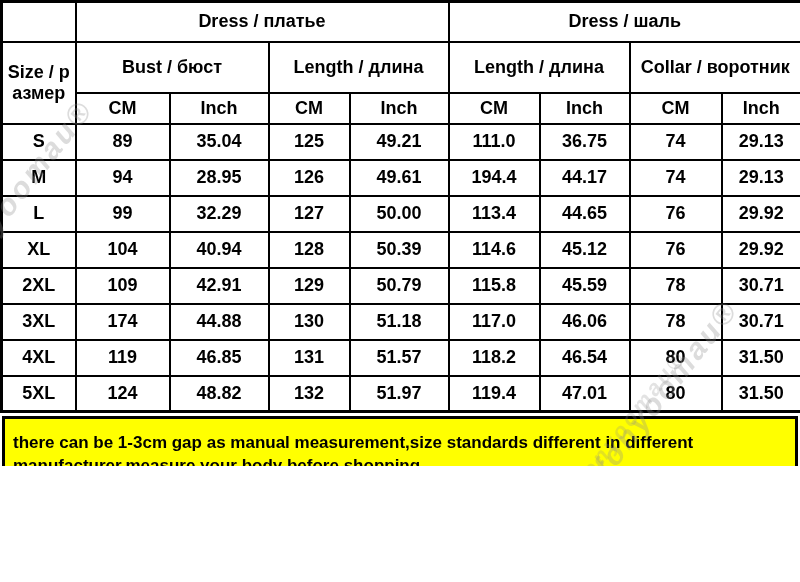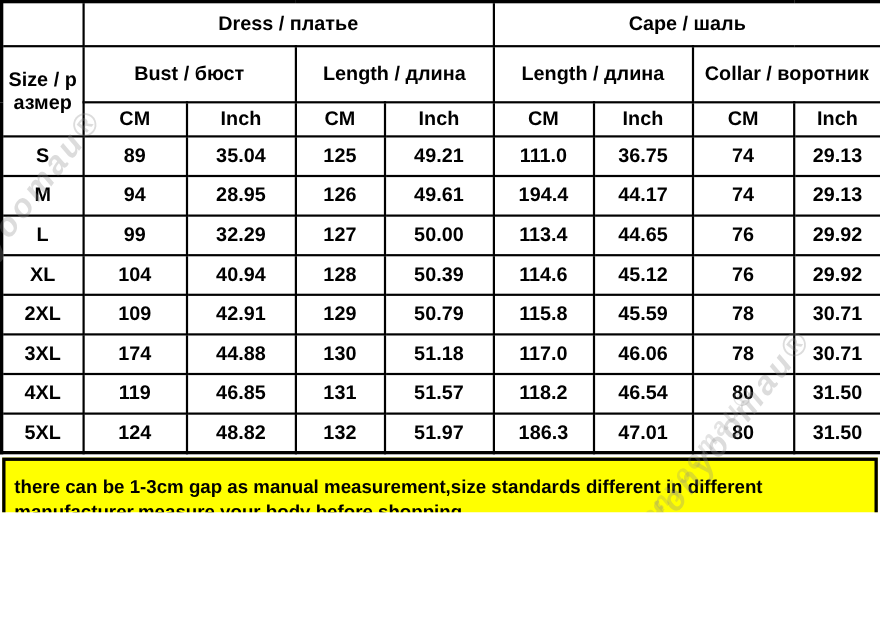--- a/index.html
+++ b/index.html
@@ -55,21 +55,21 @@
         <col style="width:99px">
         <col style="width:91px">
       <col style="width:90px">
         <col style="width:92px">
         <col style="width:80px">
     </colgroup>
     <tbody>
         <tr class="r1">
       <td class="corner"></td>
       <td class="group-head" colspan="4">Dress / платье</td>
-      <td class="group-head" colspan="4">Cape / шаль</td>
+      <td class="group-head" colspan="4">Dress / шаль</td>
     </tr>
     <tr class="r2">
       <td class="size-head" rowspan="2">Size / размер</td>
       <td class="col-head" colspan="2">Bust / бюст</td>
       <td class="col-head" colspan="2">Length / длина</td>
       <td class="col-head" colspan="2">Length / длина</td>
       <td class="col-head" colspan="2">Collar / воротник</td>
     </tr>
     <tr class="r3">
       <td>CM</td>
@@ -158,21 +158,21 @@
       <td>46.54</td>
       <td>80</td>
       <td>31.50</td>
     </tr>
     <tr class="data-row">
       <td>5XL</td>
       <td>124</td>
       <td>48.82</td>
       <td>132</td>
       <td>51.97</td>
-      <td>186.3</td>
+      <td>119.4</td>
       <td>47.01</td>
       <td>80</td>
       <td>31.50</td>
     </tr>
   </tbody>
     </table>
 
   <div class="note note-en">
     <span>there can be 1-3cm gap as manual measurement,size standards different in different manufacturer,measure your body before shopping.</span>
   </div>

